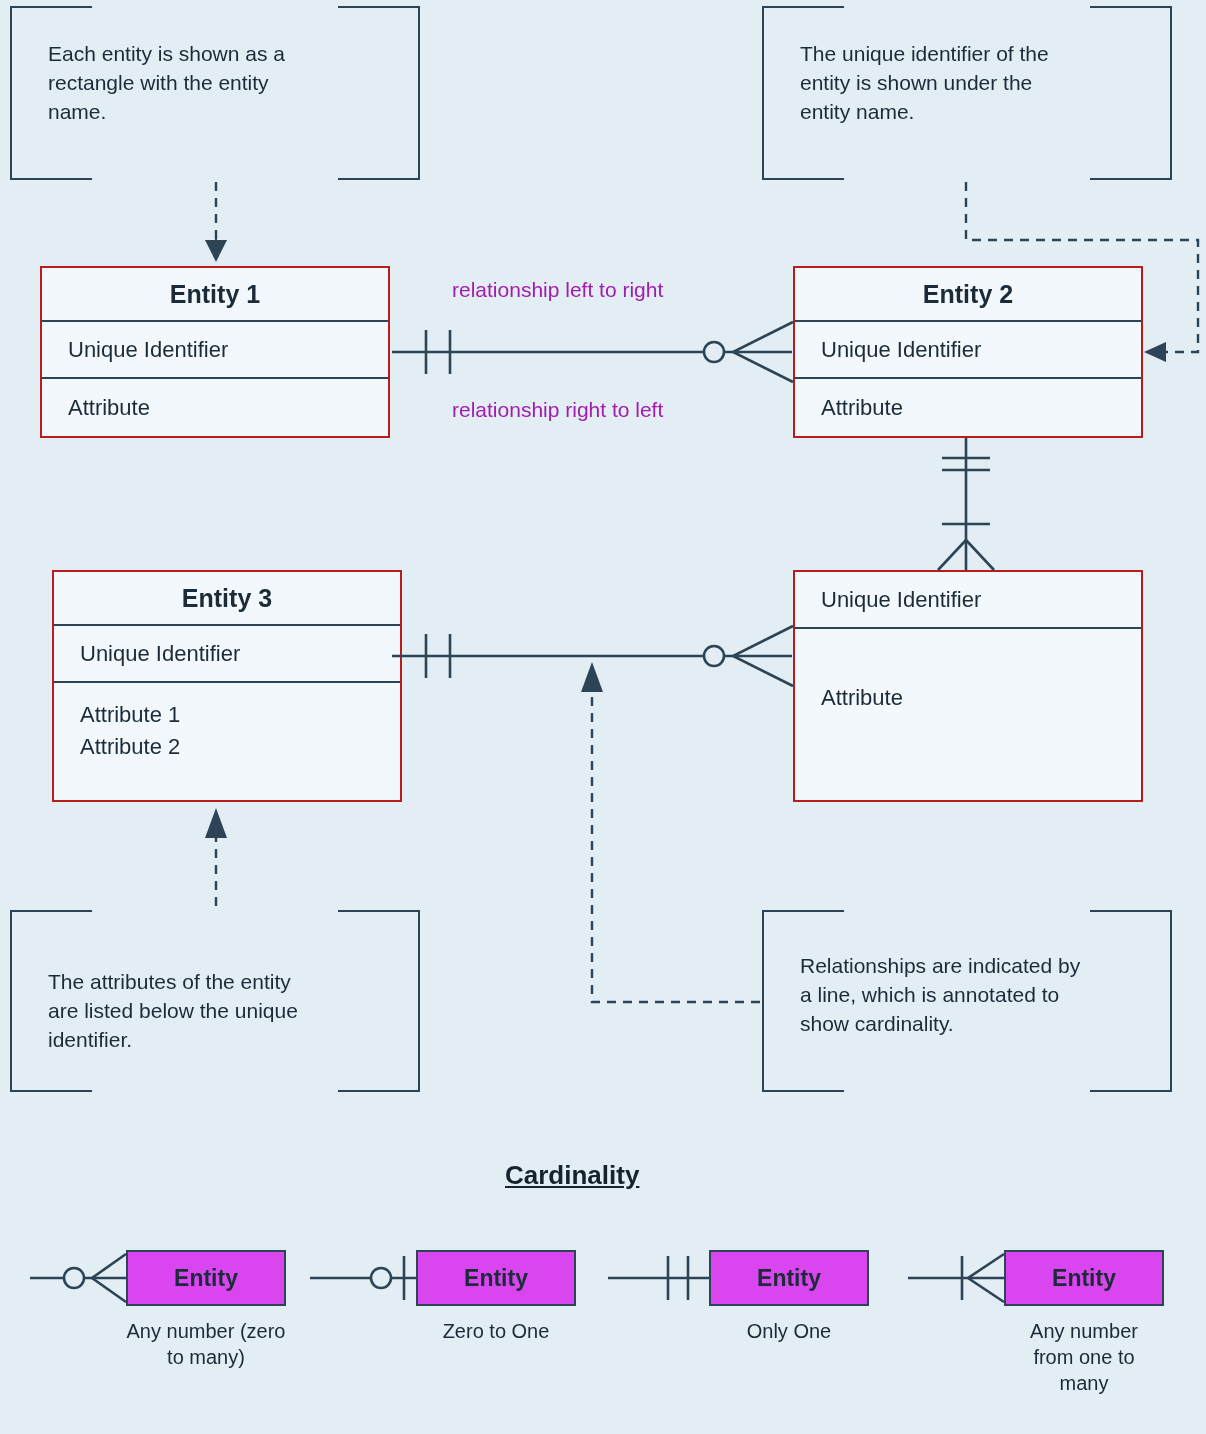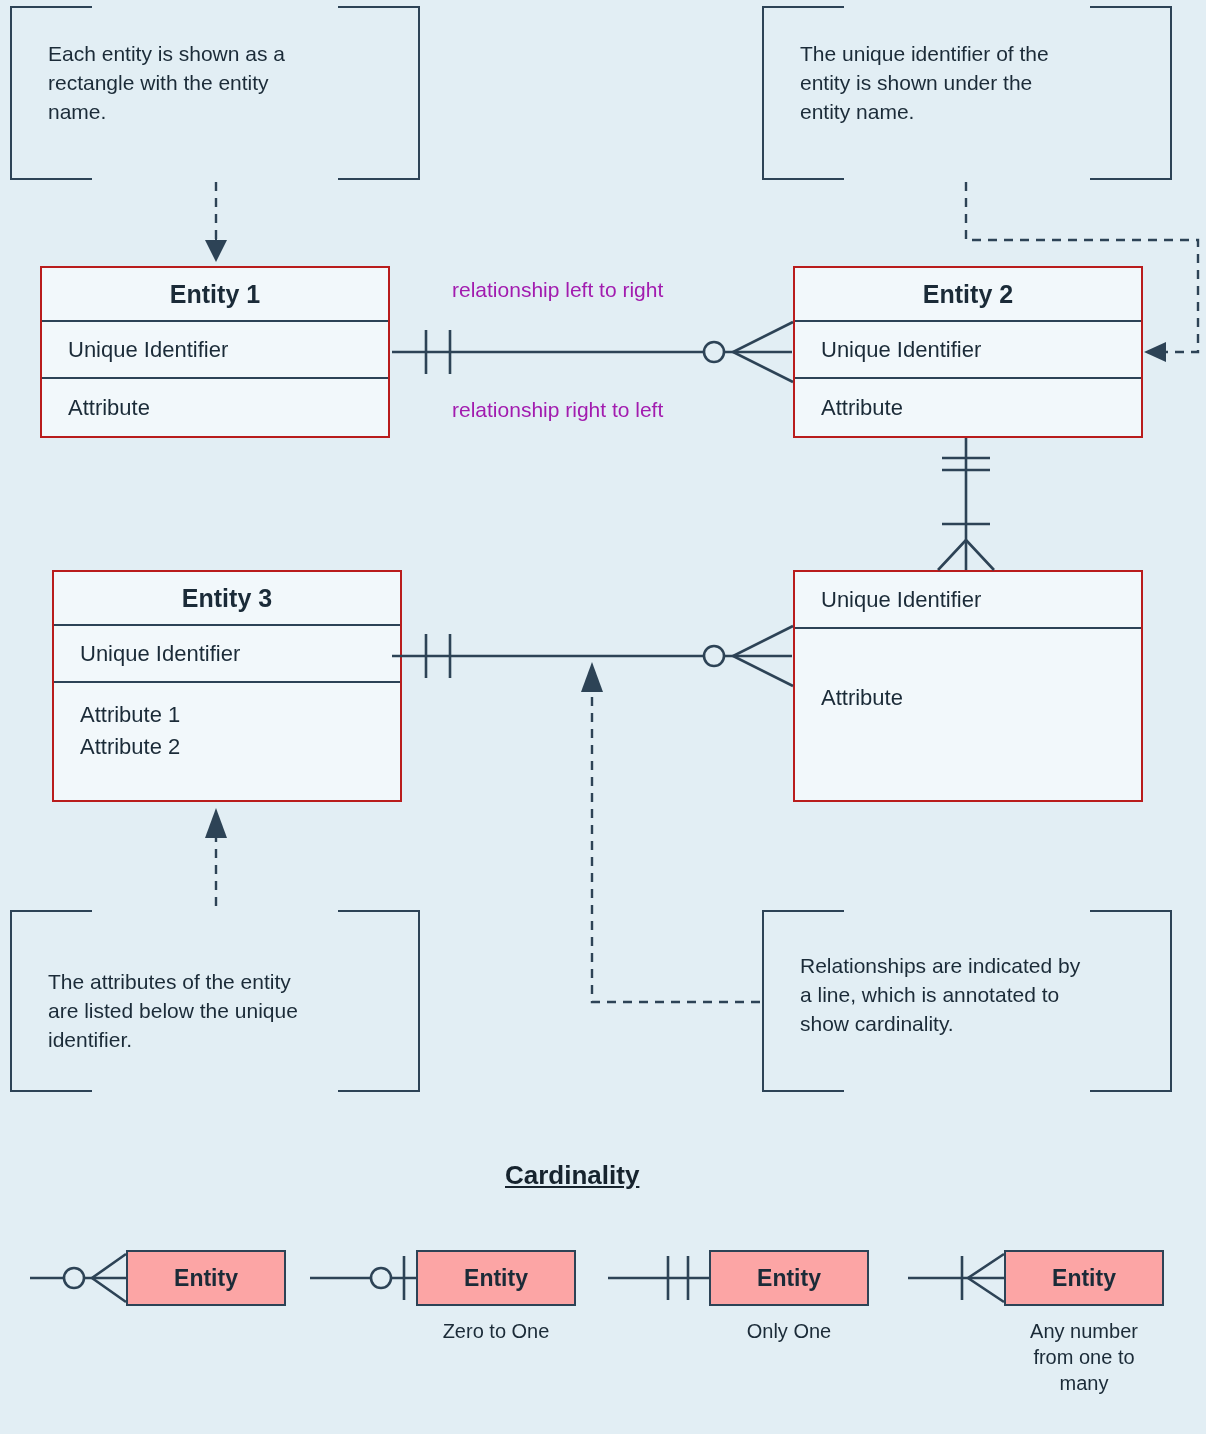--- a/index.html
+++ b/index.html
@@ -103,21 +103,21 @@
     font-size: 26px;
     font-weight: bold;
     color: #16232e;
   }
 
   
   .mini {
     position: absolute;
     box-sizing: border-box;
     border: 2px solid #2d4356;
-    background: #fca5a5;
+    background: #d946ef;
     height: 56px;
     display: flex;
     align-items: center;
     justify-content: center;
     font-weight: bold;
     font-size: 23px;
   }
   .minicap {
     position: absolute;
     font-size: 20px;
@@ -203,20 +203,22 @@
     <div class="erow">Unique Identifier</div>
     <div class="erow last midtall">Attribute</div>
   </div>
 
   <div class="lbl" style="left:452px; top:278px;">relationship left to right</div>
   <div class="lbl" style="left:452px; top:398px;">relationship right to left</div>
 
   <div class="title" style="left:505px; top:1160px;text-decoration:underline;">Cardinality</div>
 
   <div class="mini" style="left:126px; top:1250px; width:160px;">Entity</div>
+  <div class="minicap" style="left:96px; top:1318px; width:220px;">Any number (zero
+to many)</div>
 
   <div class="mini" style="left:416px; top:1250px; width:160px;">Entity</div>
   <div class="minicap" style="left:386px; top:1318px; width:220px;">Zero to One</div>
 
   <div class="mini" style="left:709px; top:1250px; width:160px;">Entity</div>
   <div class="minicap" style="left:679px; top:1318px; width:220px;">Only One</div>
 
   <div class="mini" style="left:1004px; top:1250px; width:160px;">Entity</div>
   <div class="minicap" style="left:974px; top:1318px; width:220px;">Any number
 from one to

